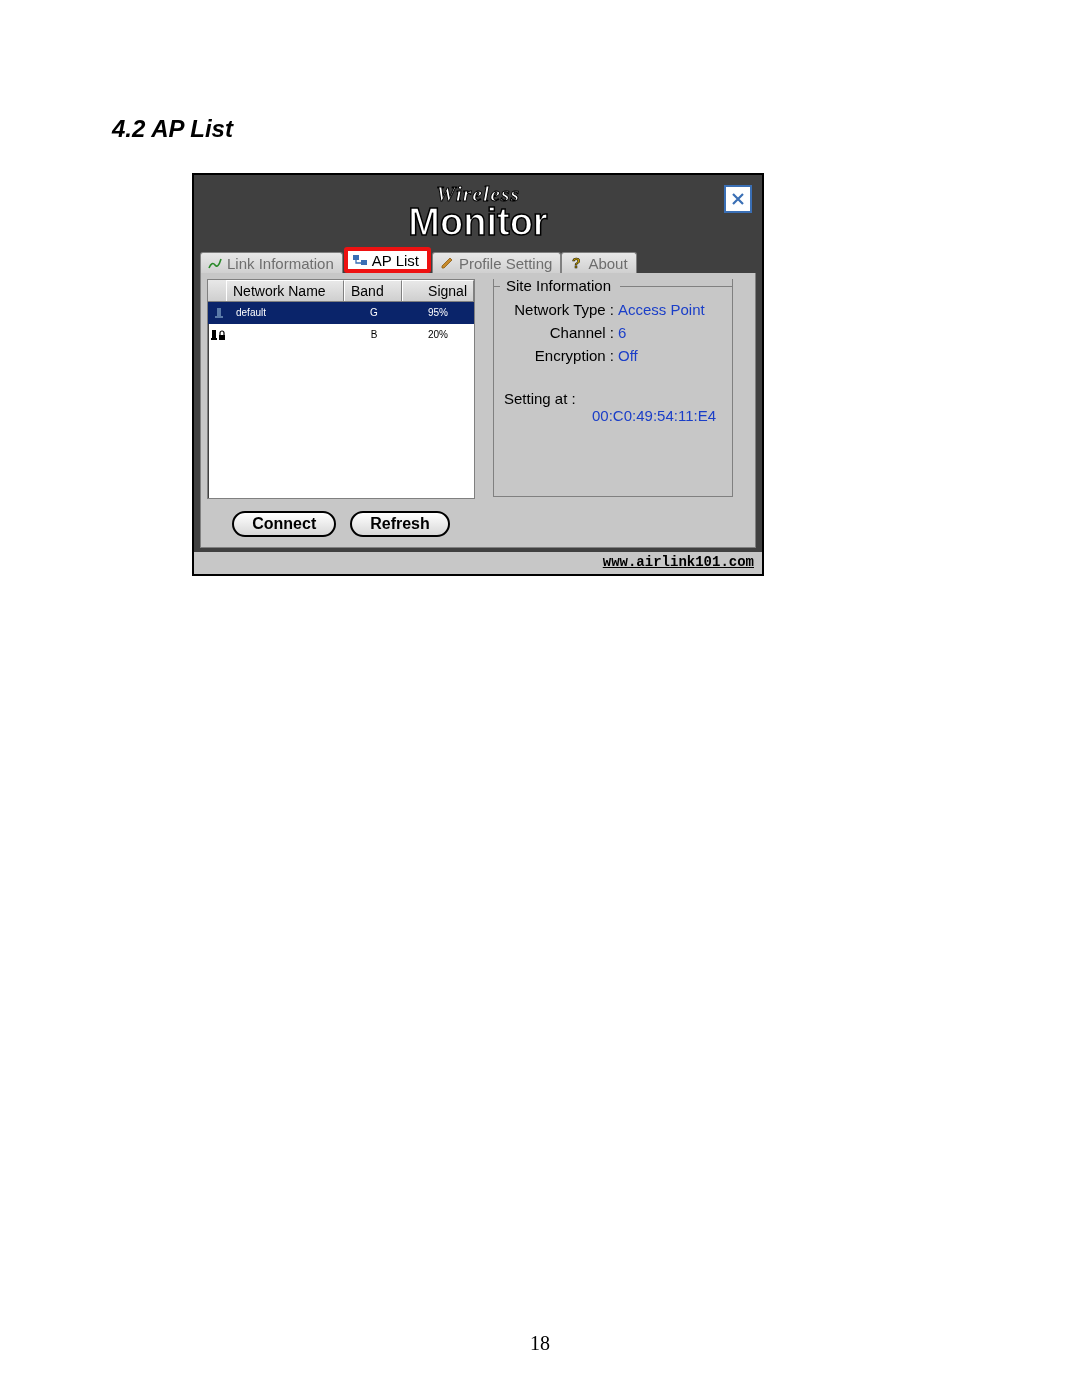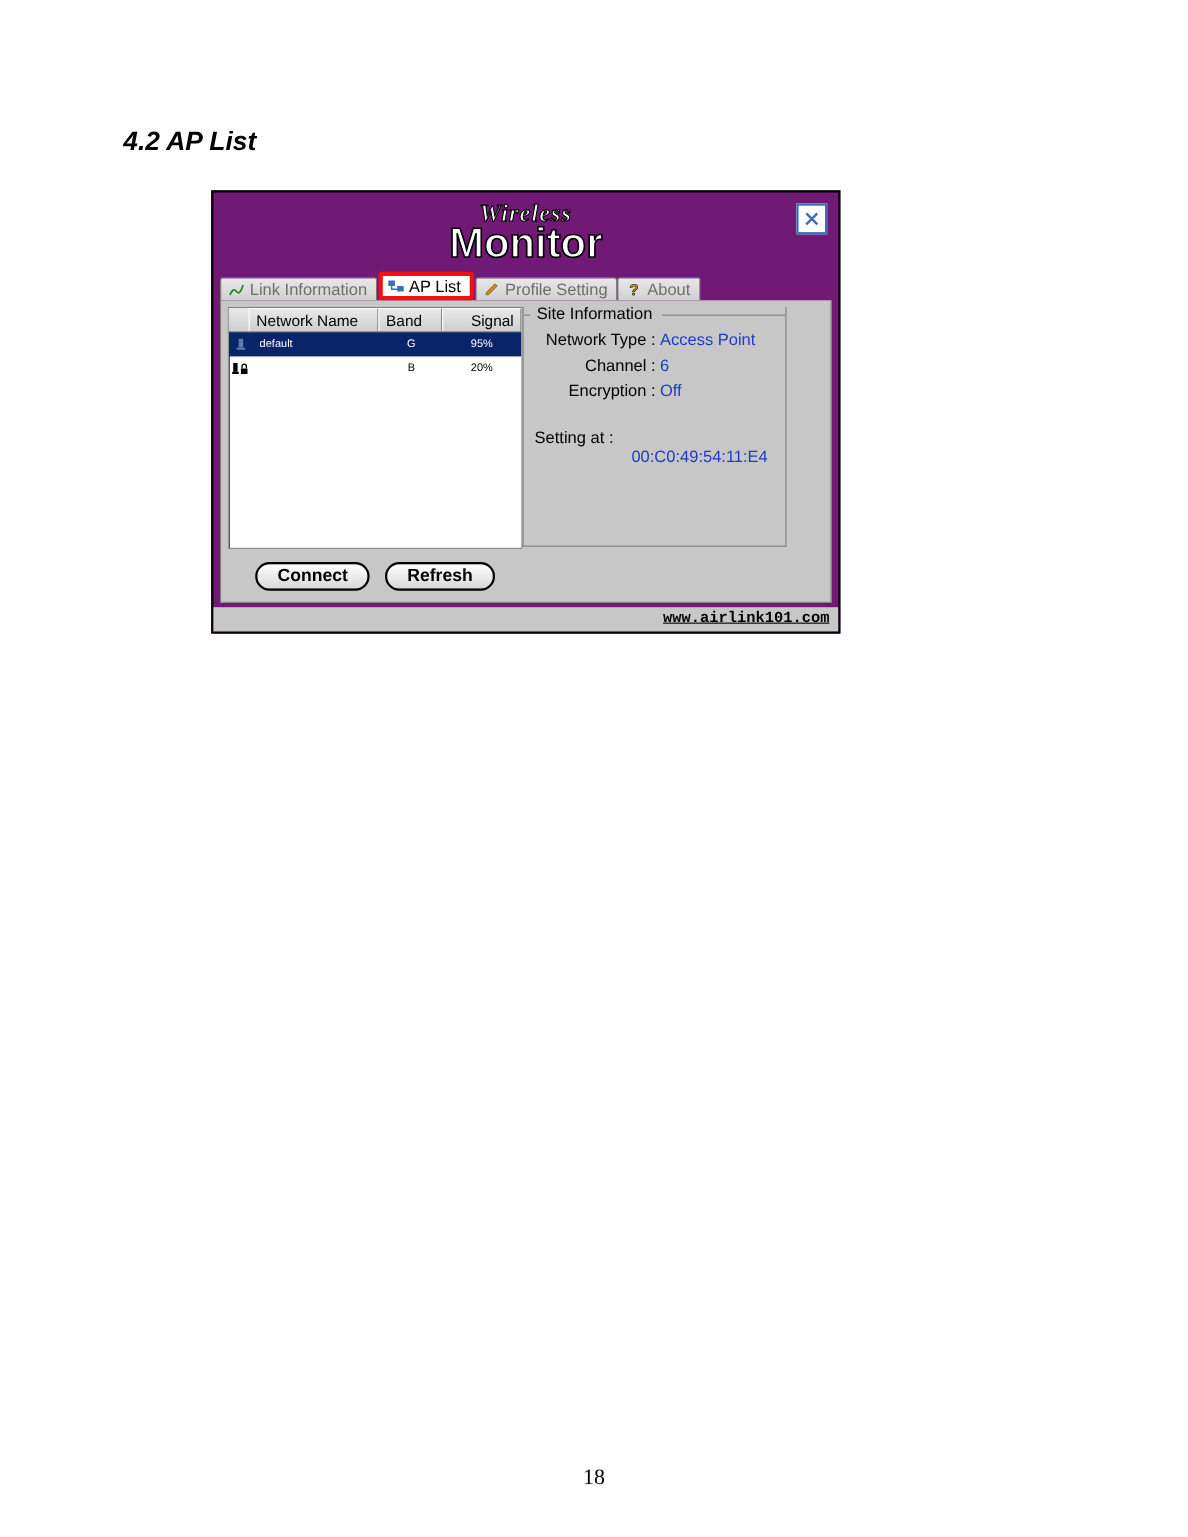--- a/index.html
+++ b/index.html
@@ -28,21 +28,21 @@
   p.body .b{font-weight:bold;}
 
   
   .shot-wrap{
     width:572px;
     margin-left:80px;
     margin-bottom:28px;
   }
   .win{
     border:2px solid #000;
-    background:#701a75;
+    background:#404040;
     font-family:Tahoma,Arial,sans-serif;
     font-size:14px;
   }
   .titlebar{
     position:relative;
     height:72px;
     display:flex;
     align-items:center;
     justify-content:center;
   }
@@ -105,20 +105,21 @@
     margin:0 1px;
   }
 
   .work{
     margin:0 6px 4px 6px;
     border:1px solid #808080;
     border-top:none;
     background:#c7c7c7;
     padding:6px 6px 8px 6px;
     display:flex;
+    gap:18px;
   }
 
   
   .listbox{
     width:266px;
     background:#fff;
     border:1px solid #808080;
     box-shadow:inset 1px 1px 0 #404040;
     height:218px;
     overflow:hidden;

